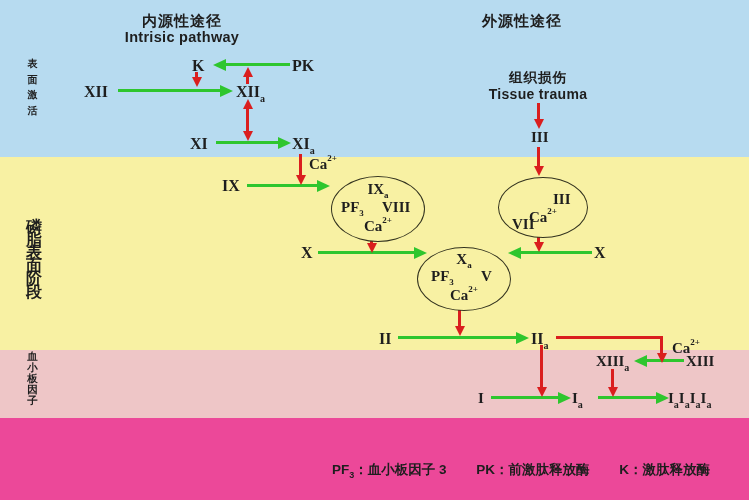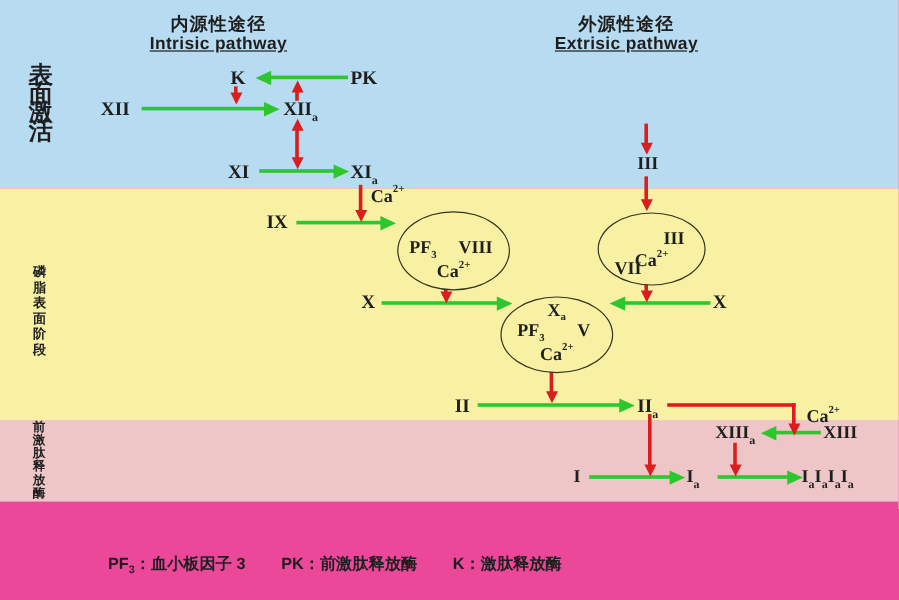--- a/index.html
+++ b/index.html
@@ -9,21 +9,21 @@
     color:var(--ink,#1e1e1e);
   }
   .band { position:absolute; left:0; width:749px; }
   .band-blue   { top:0;   height:157px; background:var(--band-blue,#b7dbf0); }
   .band-yellow { top:157px; height:193px; background:var(--band-yellow,#f8f1a3); }
   .band-pink   { top:350px; height:68px;  background:var(--band-pink,#eec6c7); }
 
   .zh { font-weight:bold; font-family:"Liberation Sans","DejaVu Sans",sans-serif; }
   .hdr { position:absolute; text-align:center; line-height:1.15; }
   .hdr .l1 { font-size:15px; font-weight:bold; letter-spacing:1px; }
-  .hdr .l2 { font-size:14.5px; font-weight:bold; letter-spacing:0.3px;text-decoration:underline; }
+  .hdr .l2 { font-size:14.5px; font-weight:bold; letter-spacing:0.3px; }
   .hdr.small .l1 { font-size:13.5px; }
   .hdr.small .l2 { font-size:14px; }
 
   .stagelab { position:absolute; font-weight:bold; word-break:break-all; text-align:center; }
 
   .rn { position:absolute; white-space:nowrap; font-family:"Liberation Serif","DejaVu Serif",serif;
         font-weight:600; font-size:16px; }
   .rn sub { font-size:10px; line-height:0; position:relative; bottom:-1px; }
   .rn sup { font-size:9px;  line-height:0; position:relative; top:-2px; }
   .sm { font-size:15px; }
@@ -45,46 +45,49 @@
       border-top:10px solid var(--arrow-red,#da1e1e); border-left:5px solid transparent; border-right:5px solid transparent; }
   .rarr.up::before { content:""; position:absolute; top:-9px; left:-3.5px; width:0; height:0;
       border-bottom:10px solid var(--arrow-red,#da1e1e); border-left:5px solid transparent; border-right:5px solid transparent; }
 
   .elbow { position:absolute; border-top:3px solid var(--arrow-red,#da1e1e); border-right:3px solid var(--arrow-red,#da1e1e); }
   .elbow::after { content:""; position:absolute; right:-6.5px; bottom:-9px; width:0; height:0;
       border-top:10px solid var(--arrow-red,#da1e1e); border-left:5px solid transparent; border-right:5px solid transparent; }
 
   .caption-title { position:absolute; left:115px; top:434px; width:580px; text-align:center;
       font-size:19px; font-weight:bold; letter-spacing:4px; }
-  .legend { position:absolute; left:90px; top:461px; width:620px; text-align:left;
+  .legend { position:absolute; left:90px; top:461px; width:620px; text-align:right;
       font-size:13.5px; font-weight:bold; white-space:nowrap; }
   .legend sub { font-size:9px; }
   .legend .gap { margin-left:26px; }
 </style>
 </head>
 <body>
 
 <div id="stage">
 
   <div class="band band-blue"></div>
   <div class="band band-yellow"></div>
   <div class="band band-pink"></div>
 
   <div class="hdr" style="left:97px;top:12px;width:170px;">
     <div class="l1 zh">内源性途径</div>
     <div class="l2">Intrisic pathway</div>
   </div>
   <div class="hdr" style="left:437px;top:12px;width:170px;">
     <div class="l1 zh">外源性途径</div>
-    <div class="l2">Extrisic pathway</div>
+  </div>
+  <div class="hdr small" style="left:453px;top:70px;width:170px;">
+    <div class="l1 zh">组织损伤</div>
+    <div class="l2">Tissue trauma</div>
   </div>
 
-  <div class="stagelab" style="left:24px;top:56px;width:17px;font-size:20px;line-height:15.5px;">表面激活</div>
-  <div class="stagelab" style="left:26px;top:221px;width:14px;font-size:11px;line-height:12.9px;">磷脂表面阶段</div>
-  <div class="stagelab" style="left:27px;top:351px;width:11px;font-size:10.5px;line-height:10.9px;">前激肽释放酶</div>
+  <div class="stagelab" style="left:24px;top:56px;width:17px;font-size:10px;line-height:15.5px;">表面激活</div>
+  <div class="stagelab" style="left:26px;top:221px;width:14px;font-size:16px;line-height:12.9px;">磷脂表面阶段</div>
+  <div class="stagelab" style="left:27px;top:351px;width:11px;font-size:10.5px;line-height:10.9px;">血小板因子</div>
 
   <div class="garr left" style="left:225px;top:63px;width:65px;"></div>
   <div class="garr right" style="left:118px;top:89px;width:103px;"></div>
   <div class="garr right" style="left:216px;top:141px;width:63px;"></div>
   <div class="garr right" style="left:247px;top:184px;width:71px;"></div>
   <div class="garr right" style="left:318px;top:251px;width:97px;"></div>
   <div class="garr left" style="left:520px;top:251px;width:72px;"></div>
   <div class="garr right" style="left:398px;top:336px;width:119px;"></div>
   <div class="garr left" style="left:646px;top:359px;width:38px;"></div>
   <div class="garr right" style="left:491px;top:396px;width:68px;"></div>
@@ -112,20 +115,21 @@
   <div class="rn sm" style="left:531px;top:129px;">III</div>
 
   <div class="rn sm" style="left:309px;top:156px;"><span>Ca</span><sup>2+</sup></div>
   <div class="rn" style="left:222px;top:177px;">IX</div>
   <div class="rn" style="left:301px;top:244px;">X</div>
   <div class="rn" style="left:594px;top:244px;">X</div>
   <div class="rn" style="left:379px;top:330px;">II</div>
   <div class="rn" style="left:531px;top:330px;"><span>II</span><sub>a</sub></div>
 
   <div class="circle" style="left:331px;top:176px;width:92px;height:64px;">
+    <div class="ct cc" style="top:4px;"><span>IX</span><sub>a</sub></div>
     <div class="ct" style="left:9px;top:22px;"><span>PF</span><sub>3</sub></div>
     <div class="ct" style="left:50px;top:22px;">VIII</div>
     <div class="ct cc" style="top:40px;"><span>Ca</span><sup>2+</sup></div>
   </div>
   <div class="circle" style="left:498px;top:177px;width:88px;height:59px;">
     <div class="ct" style="left:13px;top:12px;margin-top:26px;">VII</div>
     <div class="ct" style="left:54px;top:13px;">III</div>
     <div class="ct cc" style="top:30px;"><span>Ca</span><sup>2+</sup></div>
   </div>
   <div class="circle" style="left:417px;top:247px;width:92px;height:62px;">

